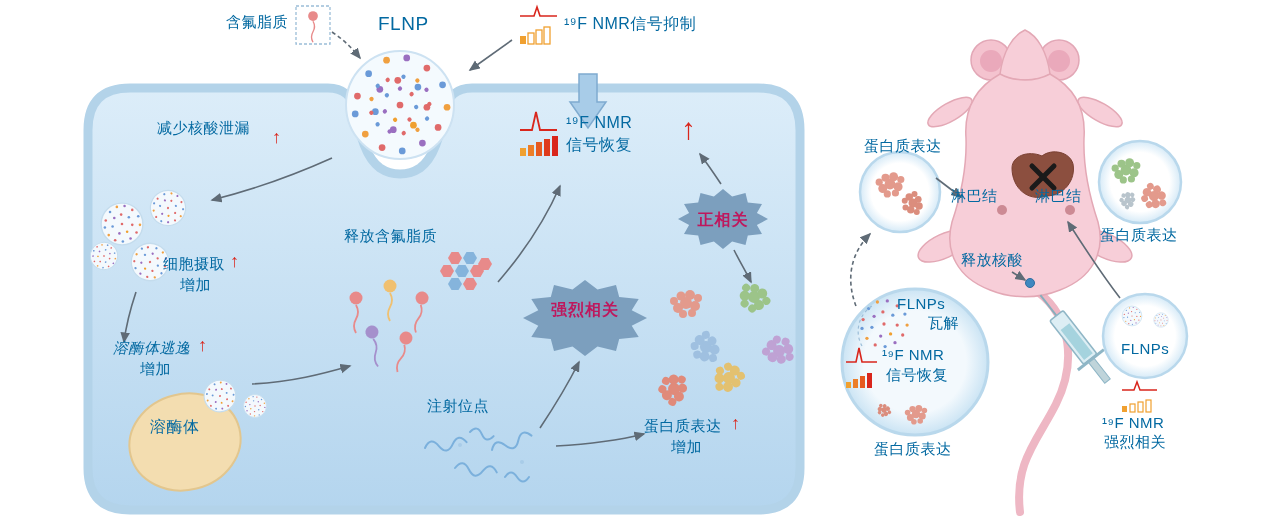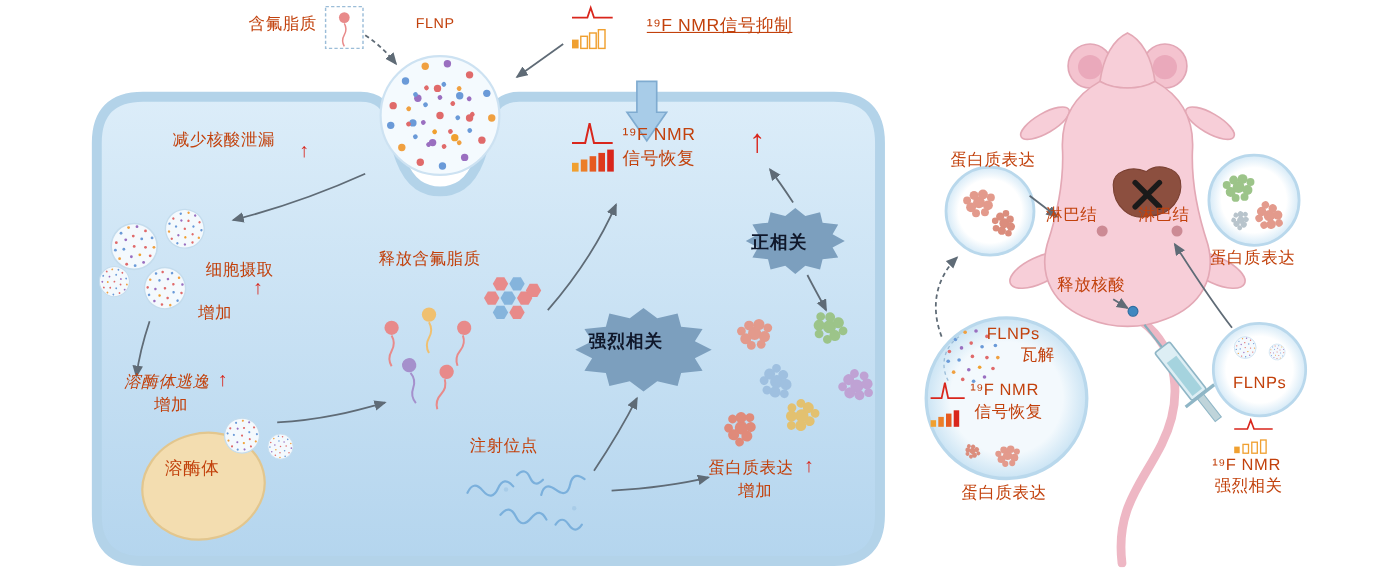--- a/index.html
+++ b/index.html
@@ -1,24 +1,24 @@
 <!DOCTYPE html>
 <html><head>
 <meta charset="utf-8">
 <style>
   html,body{margin:0;padding:0;background:#fff;}
   .stage{position:relative;width:1268px;height:516px;background:#ffffff;overflow:hidden;
          font-family:"Liberation Sans",sans-serif;}
   .stage svg{position:absolute;left:0;top:0;}
-  .lbl{position:absolute;font-size:15px;font-weight:500;color:#c2410c;
+  .lbl{position:absolute;font-size:15px;font-weight:500;color:#0369a1;
        letter-spacing:.5px;white-space:nowrap;line-height:1.2;}
-  .big{font-size:13px;}
+  .big{font-size:19px;}
   .mid{font-size:16px;}
-  .star-lbl{position:absolute;color:#0f172a;font-weight:700;font-size:16px;
-            text-align:left;letter-spacing:1px;white-space:nowrap;}
+  .star-lbl{position:absolute;color:#be185d;font-weight:700;font-size:16px;
+            text-align:center;letter-spacing:1px;white-space:nowrap;}
   .up{position:absolute;color:#d9261c;font-weight:700;font-size:18px;line-height:1;}
   .up-big{font-size:30px;}
 </style>
 </head>
 <body>
 
 <div class="stage">
 
 <svg width="1268" height="516" viewBox="0 0 1268 516">
   <defs>
@@ -266,30 +266,30 @@
   <g stroke="#5f6b76" stroke-width="1.6" fill="none">
     <path d="M 856,306 C 846,280 850,254 870,234" stroke-dasharray="4,3" marker-end="url(#ah)"></path>
     <path d="M 936,178 L 961,197" marker-end="url(#ah)"></path>
     <path d="M 1120,298 C 1100,272 1082,244 1068,222" marker-end="url(#ah)"></path>
     <path d="M 1012,272 L 1025,280" marker-end="url(#ah)"></path>
   </g>
 </svg>
 
 <div class="lbl" style="left:226px;top:13px;">含氟脂质</div>
 <div class="lbl big" style="left:378px;top:13px;">FLNP</div>
-<div class="lbl mid" style="left:588px;top:14px;text-decoration:underline;">¹⁹F NMR信号抑制</div>
+<div class="lbl mid" style="left:564px;top:14px;">¹⁹F NMR信号抑制</div>
 
 <div class="lbl" style="left:157px;top:119px;">减少核酸泄漏</div>
 <span class="up" style="left:272px;top:128px;">↑</span>
 
 <div class="lbl mid" style="left:566px;top:113px;">¹⁹F NMR</div>
 <div class="lbl mid" style="left:566px;top:135px;">信号恢复</div>
 <span class="up up-big" style="left:681px;top:114px;">↑</span>
 
-<div class="lbl" style="left:163px;top:237px;margin-left:24px;">细胞摄取</div>
+<div class="lbl" style="left:163px;top:255px;">细胞摄取</div>
 <span class="up" style="left:230px;top:252px;">↑</span>
 <div class="lbl" style="left:180px;top:276px;">增加</div>
 
 <div class="lbl" style="left:344px;top:227px;">释放含氟脂质</div>
 
 <div class="lbl" style="left:113px;top:339px;font-style:italic;">溶酶体逃逸</div>
 <span class="up" style="left:198px;top:336px;">↑</span>
 <div class="lbl" style="left:140px;top:360px;">增加</div>
 
 <div class="lbl mid" style="left:150px;top:417px;">溶酶体</div>

